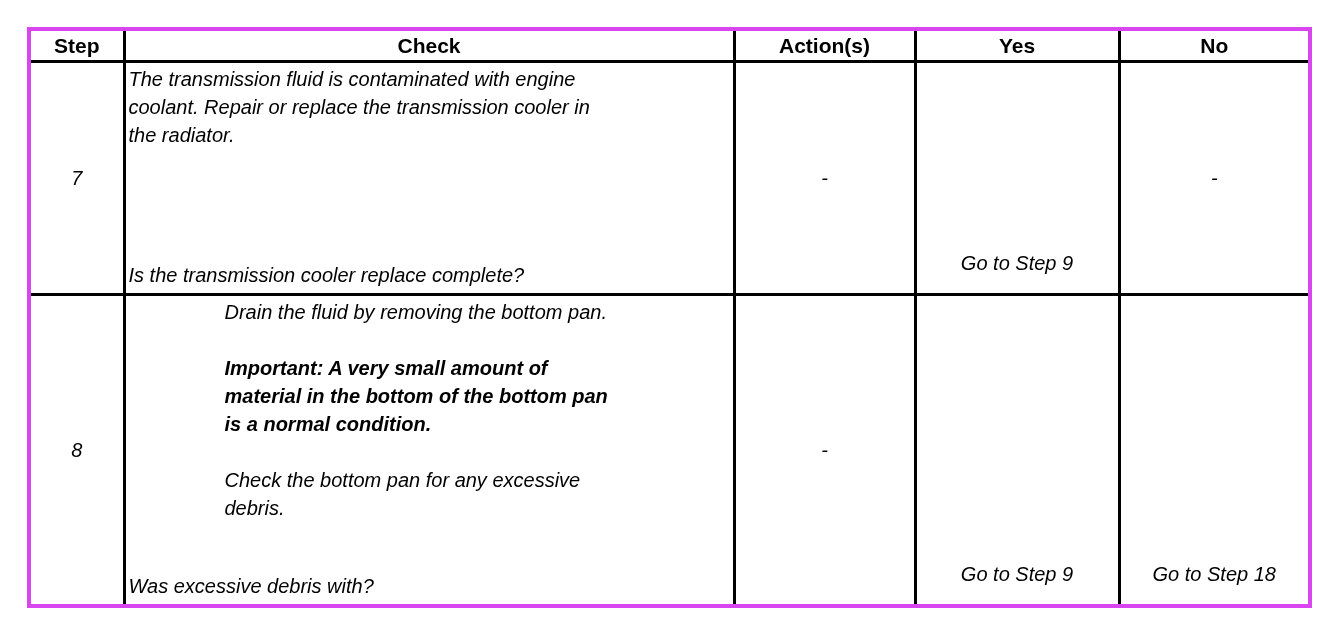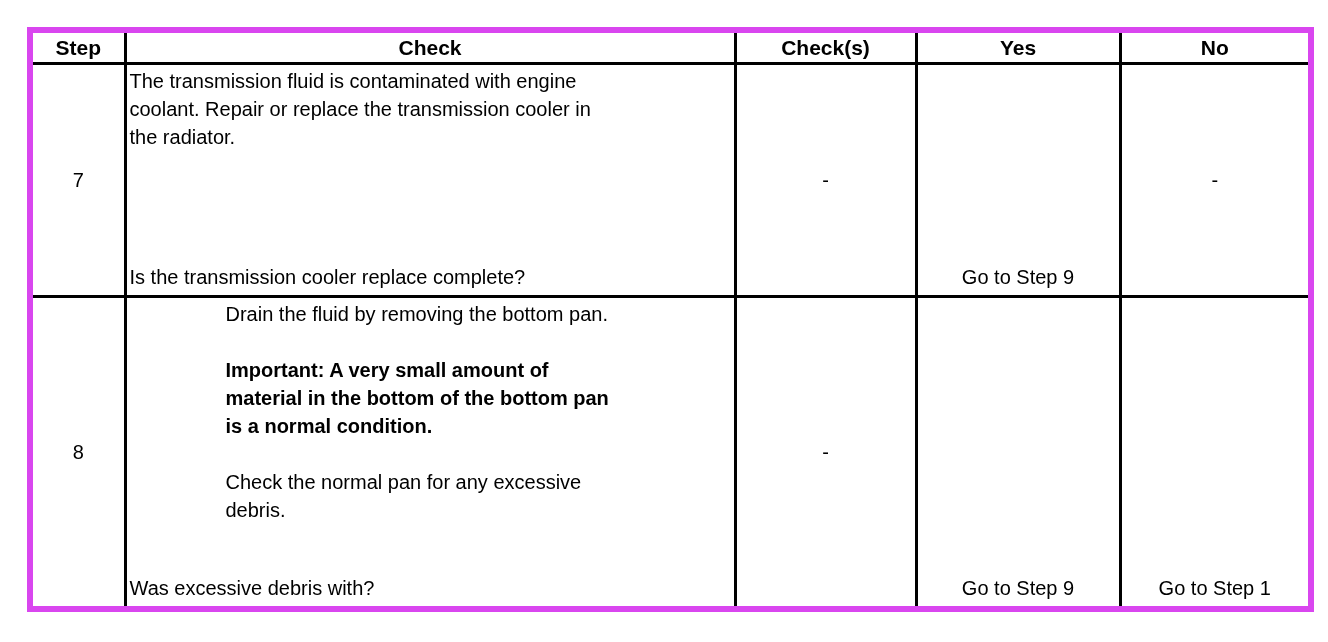--- a/index.html
+++ b/index.html
@@ -16,55 +16,56 @@
     width: 1328px;
     height: 642px;
     background: #ffffff;
   }
   table.diag-table {
     position: absolute;
     left: 27px;
     top: 27px;
     border-collapse: collapse;
     table-layout: fixed;
-    border: 6px solid #d946ef;
+    border: 4px solid #d946ef;
     background: #ffffff;
   }
   .diag-table th, .diag-table td {
     border: 3px solid #000000;
     padding: 0;
     overflow: hidden;
   }
   .diag-table th {
     font-size: 21px;
     font-weight: bold;
     text-align: center;
     vertical-align: middle;
     height: 29px;
     line-height: 29px;
   }
   .diag-table td {
     font-size: 20px;
     line-height: 28px;
+    font-style: italic;
   }
   tr.row-7 > td { height: 230px; }
   tr.row-8 > td { height: 308px; }
   td.step-cell {
     text-align: center;
     vertical-align: middle;
   }
   td.value-cell, td.result-cell {
     text-align: center;
   }
   td.value-cell { vertical-align: middle; }
   td.result-cell {
     vertical-align: bottom;
   }
   td.result-cell .goto {
-    padding-bottom: 4px;
+    padding-bottom: 16px;
   }
   td.action-cell { vertical-align: top; }
   .cell-flex {
     display: flex;
     flex-direction: column;
     justify-content: space-between;
     height: 100%;
     box-sizing: border-box;
     padding: 2px 3px 4px 3px;
   }
@@ -90,21 +91,21 @@
       <col style="width:95px">
       <col style="width:610px">
       <col style="width:181px">
       <col style="width:204px">
       <col style="width:191px">
     </colgroup>
     <thead>
       <tr>
         <th>Step</th>
         <th>Check</th>
-        <th>Check(s)</th>
+        <th>Action(s)</th>
         <th>Yes</th>
         <th>No</th>
       </tr>
     </thead>
     <tbody>
       <tr class="row-7">
         <td class="step-cell">7</td>
         <td class="action-cell">
           <div class="cell-flex">
             <div class="para">The transmission fluid is contaminated with engine
@@ -121,29 +122,29 @@
       </tr>
       <tr class="row-8">
         <td class="step-cell">8</td>
         <td class="action-cell">
           <div class="cell-flex">
             <div class="indent-block">
               <p>Drain the fluid by removing the bottom pan.</p>
               <p class="important">Important: A very small amount of
 material in the bottom of the bottom pan
 is a normal condition.</p>
-              <p>Check the normal pan for any excessive
+              <p>Check the bottom pan for any excessive
 debris.</p>
             </div>
             <div class="question">Was excessive debris with?</div>
           </div>
         </td>
         <td class="value-cell">-</td>
         <td class="result-cell">
           <div class="goto">Go to Step 9</div>
         </td>
         <td class="result-cell">
-          <div class="goto">Go to Step 1</div>
+          <div class="goto">Go to Step 18</div>
         </td>
       </tr>
     </tbody>
   </table>
 </div>
 
 </body></html>

